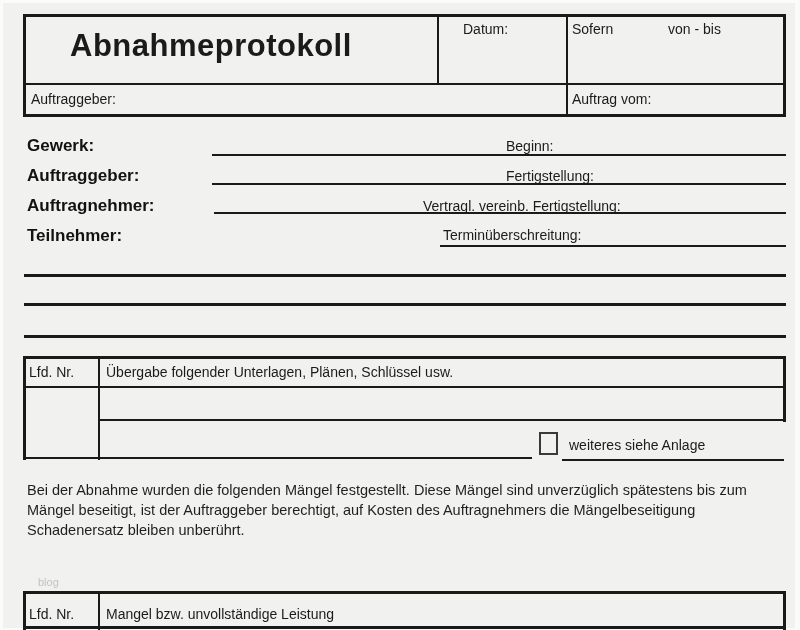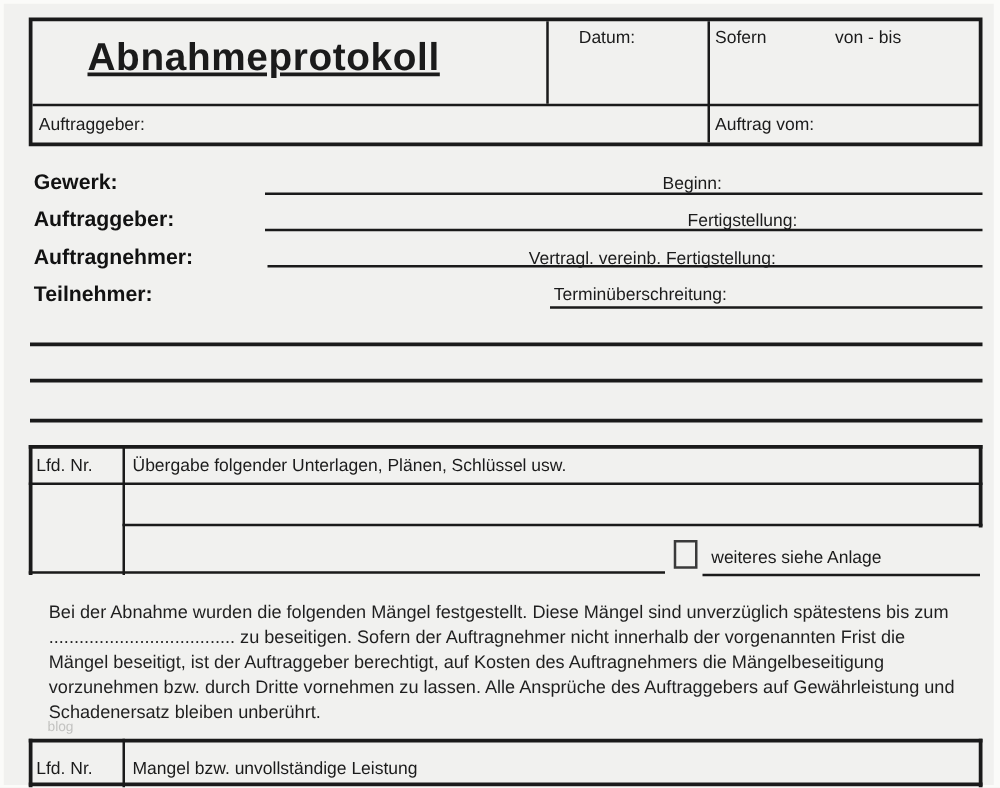--- a/index.html
+++ b/index.html
@@ -20,34 +20,34 @@
   .vline{position:absolute;background:#1a1a1a;}
   .lbl{position:absolute;font-size:14px;white-space:nowrap;}
   .lbl-bold{position:absolute;font-size:17px;font-weight:bold;white-space:nowrap;color:#121212;}
 
   
   #hdr{position:absolute;left:20px;top:11px;width:757px;height:97px;
        border:3px solid #1a1a1a;}
   #hdr-vdiv1{left:411px;top:0;width:2px;height:66px;}
   #hdr-vdiv2{left:540px;top:0;width:2px;height:97px;}
   #hdr-hdiv{left:0;top:66px;width:100%;height:2px;}
-  #form-title{left:44px;top:11px;font-size:31px;font-weight:bold;letter-spacing:0.5px;text-decoration:underline;}
+  #form-title{left:44px;top:11px;font-size:31px;font-weight:bold;letter-spacing:0.5px;}
   #datum-label{left:417px;top:4px;margin-left:20px;}
   #uhrzeit-label{left:546px;top:4px;}
   #vonbis-label{left:642px;top:4px;}
   #bauvorhaben-label{left:5px;top:74px;}
   #auftragvom-label{left:546px;top:74px;}
 
   
   #gewerk-label{left:24px;top:133px;text-align:right;}
   #auftraggeber-label{left:24px;top:163px;}
   #auftragnehmer-label{left:24px;top:193px;}
   #teilnehmer-label{left:24px;top:223px;text-align:right;}
-  #beginn-label{left:503px;top:135px;margin-left:24px;}
-  #fertigstellung-label{left:503px;top:165px;margin-left:44px;}
+  #beginn-label{left:503px;top:135px;}
+  #fertigstellung-label{left:503px;top:165px;}
   #vertragl-label{left:420px;top:195px;}
   #terminueb-label{left:440px;top:224px;}
   #gewerk-line{left:209px;top:151px;width:574px;height:2px;}
   #auftraggeber-line{left:209px;top:180px;width:574px;height:2px;}
   #auftragnehmer-line{left:211px;top:209px;width:572px;height:2px;}
   #teilnehmer-line{left:437px;top:242px;width:346px;height:2px;}
 
   
   #note-line-1{left:21px;top:271px;width:762px;height:3px;}
   #note-line-2{left:21px;top:300px;width:762px;height:3px;}
@@ -63,21 +63,21 @@
   #t1-bottom{left:20px;top:454px;width:509px;height:2px;}
   #t1-lfdnr{left:26px;top:361px;}
   #t1-uebergabe{left:103px;top:361px;}
   #anlage-checkbox{position:absolute;left:536px;top:429px;width:15px;height:19px;
        border:2px solid #3a3a3a;background:transparent;}
   #anlage-label{left:566px;top:434px;}
   #anlage-underline{left:559px;top:456px;width:222px;height:2px;}
 
   
   #maengel-paragraph{position:absolute;left:24px;top:477px;width:762px;
-       font-size:14.5px;line-height:20px;color:#1f1f1f;margin-left:12px;}
+       font-size:14.5px;line-height:20px;color:#1f1f1f;}
   #maengel-paragraph div{white-space:nowrap;}
 
   
   #watermark{left:35px;top:573px;font-size:11px;color:#c3c3c1;}
 
   
   #t2-top{left:20px;top:588px;width:763px;height:3px;}
   #t2-left{left:20px;top:588px;width:3px;height:39px;}
   #t2-coldiv{left:95px;top:588px;width:2px;height:39px;}
   #t2-right{left:780px;top:588px;width:3px;height:39px;}
@@ -130,23 +130,21 @@
   <div id="t1-rowdiv" class="hline"></div>
   <div id="t1-bottom" class="hline"></div>
   <div id="t1-lfdnr" class="lbl">Lfd. Nr.</div>
   <div id="t1-uebergabe" class="lbl">Übergabe folgender Unterlagen, Plänen, Schlüssel usw.</div>
   <div id="anlage-checkbox"></div>
   <div id="anlage-label" class="lbl">weiteres siehe Anlage</div>
   <div id="anlage-underline" class="hline"></div>
 
   <div id="maengel-paragraph">
     <div>Bei der Abnahme wurden die folgenden Mängel festgestellt. Diese Mängel sind unverzüglich spätestens bis zum</div>
-    <div>..................................... zu beseitigen. Sofern der Auftragnehmer nicht innerhalb der vorgenannten Frist die</div>
     <div>Mängel beseitigt, ist der Auftraggeber berechtigt, auf Kosten des Auftragnehmers die Mängelbeseitigung</div>
-    <div>vorzunehmen bzw. durch Dritte vornehmen zu lassen. Alle Ansprüche des Auftraggebers auf Gewährleistung und</div>
     <div>Schadenersatz bleiben unberührt.</div>
   </div>
 
   <div id="watermark" class="abs">blog</div>
 
   <div id="t2-top" class="hline"></div>
   <div id="t2-left" class="vline"></div>
   <div id="t2-coldiv" class="vline"></div>
   <div id="t2-right" class="vline"></div>
   <div id="t2-bottom" class="hline"></div>

